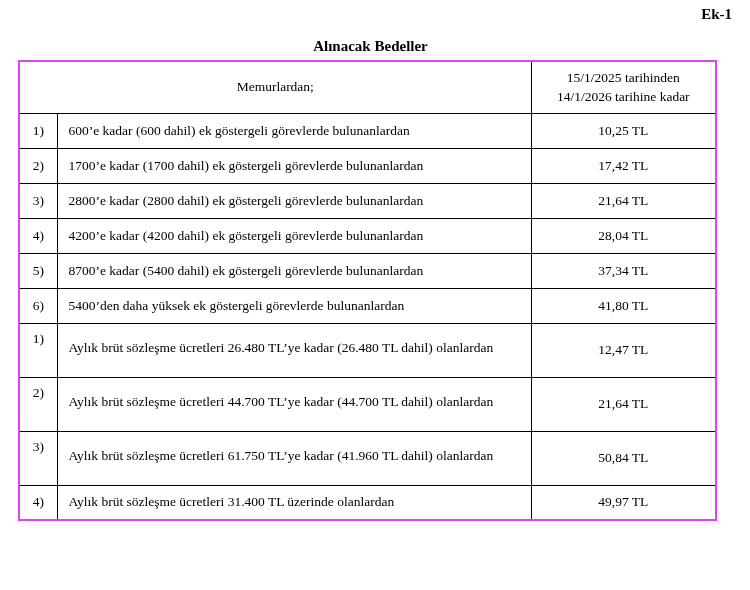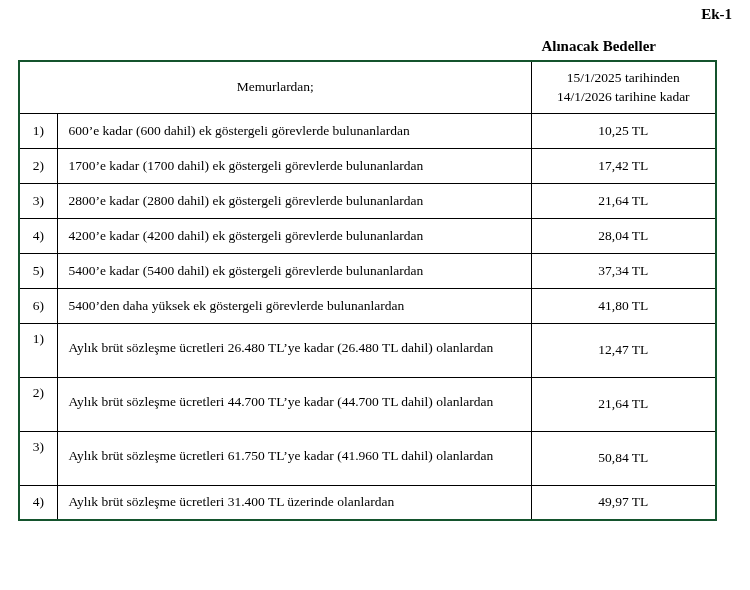--- a/index.html
+++ b/index.html
@@ -17,38 +17,38 @@
   .page-label {
     position: absolute;
     top: 6px; right: 18px;
     font-weight: bold;
     font-size: 15px;
   }
   .doc-title {
     position: absolute;
     top: 38px; left: 0;
     width: 656px;
-    text-align: right;
+    text-align: center;
     padding-left: 85px;
     font-weight: bold;
     font-size: 15px;
   }
   table.fees {
     position: absolute;
     top: 60px; left: 18px;
     width: 697px;
     border-collapse: collapse;
     table-layout: fixed;
     font-size: 13.5px;
   }
   table.fees td {
     border: 1px solid #000;
     vertical-align: middle;
   }
-  table.fees { border: 2px solid #14532d; font-family: Liberation Serif, serif; }
+  table.fees { border: 2px solid #d946ef; font-family: Liberation Serif, serif; }
   col.c-no   { width: 38px; }
   col.c-desc { width: 474px; }
   col.c-fee  { width: 185px; }
   tr.section-header td { height: 52px; text-align: center; }
   td.period-cell {
     white-space: pre-line;
     text-align: center;
     line-height: 1.45;
     padding: 2px 6px;
     margin-top: 31px;
@@ -104,21 +104,21 @@
         <td class="desc-cell">2800’e kadar (2800 dahil) ek göstergeli görevlerde bulunanlardan</td>
         <td class="fee-cell">21,64 TL</td>
       </tr>
       <tr class="data-row">
         <td class="no-cell">4)</td>
         <td class="desc-cell">4200’e kadar (4200 dahil) ek göstergeli görevlerde bulunanlardan</td>
         <td class="fee-cell">28,04 TL</td>
       </tr>
       <tr class="data-row">
         <td class="no-cell">5)</td>
-        <td class="desc-cell">5400’e kadar (5400 dahil) ek göstergeli görevlerde bulunanlardan</td>
+        <td class="desc-cell">8700’e kadar (5400 dahil) ek göstergeli görevlerde bulunanlardan</td>
         <td class="fee-cell">37,34 TL</td>
       </tr>
       <tr class="data-row">
         <td class="no-cell">6)</td>
         <td class="desc-cell">5400’den daha yüksek ek göstergeli görevlerde bulunanlardan</td>
         <td class="fee-cell">41,80 TL</td>
       </tr>
 
 
       <tr class="data-row two-line">

